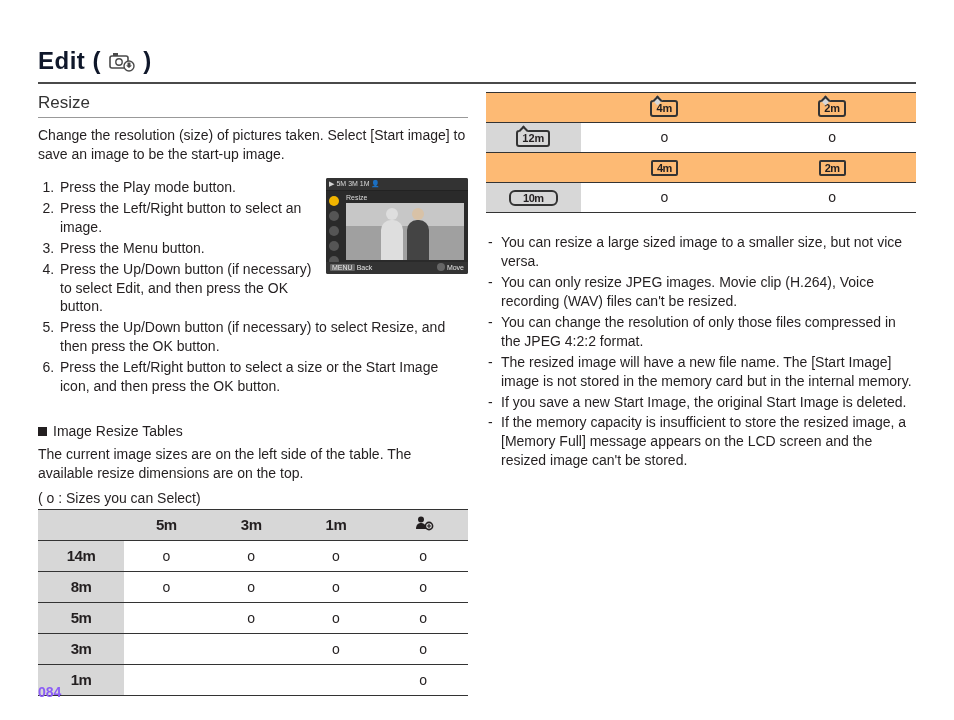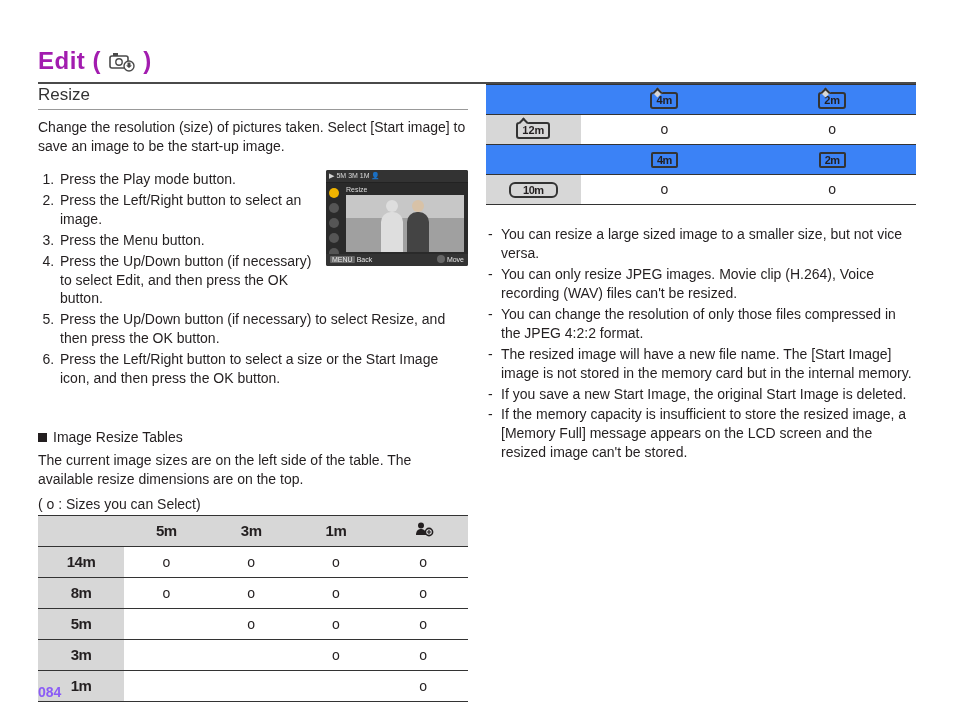--- a/index.html
+++ b/index.html
@@ -14,24 +14,24 @@
     font-size: 14px;
     line-height: 1.35;
   }
   .page {
     padding: 45px 38px 0 38px;
   }
   .page-title {
     font-size: 24px;
     font-weight: bold;
     letter-spacing: 0.5px;
-    color: #a21caf;
+    color: #0f172a;
     border-bottom: 2px solid #4a4a4a;
     padding-bottom: 2px;
-    margin-bottom: 0;
+    margin-bottom: 8px;
   }
   .title-icon {
     display: inline-block;
     vertical-align: -3px;
   }
   .columns {
     display: flex;
     gap: 18px;
   }
   .col {
@@ -145,21 +145,21 @@
     left: 0;
     right: 0;
     height: 12px;
     background: #333;
     display: flex;
     align-items: center;
     justify-content: space-between;
     padding: 0 4px;
   }
   .sub-head {
-    margin-top: 40px;
+    margin-top: 26px;
     margin-bottom: 4px;
     font-size: 14px;
   }
   .sub-head .square {
     display: inline-block;
     width: 9px;
     height: 9px;
     background: #231f20;
     margin-right: 6px;
     vertical-align: 0px;
@@ -225,21 +225,21 @@
     background: #d7d7d7;
   }
   table.right-table { width: 100%; border-collapse: collapse; margin-bottom: 20px; }
   table.right-table th, table.right-table td {
     border-top: 1px solid #333;
     border-bottom: 1px solid #333;
     text-align: center;
     height: 27px;
     vertical-align: middle;
   }
-  table.right-table tr.hdr th { background:#3b82f6; }
+  table.right-table tr.hdr th { background:#fdba74; }
   table.right-table td.lab { background:#d7d7d7; width: 22%; }
   .dashes {
     list-style: none;
     padding: 0;
     margin: 0;
   }
   .dashes li {
     position: relative;
     padding-left: 15px;
     margin-bottom: 2px;

